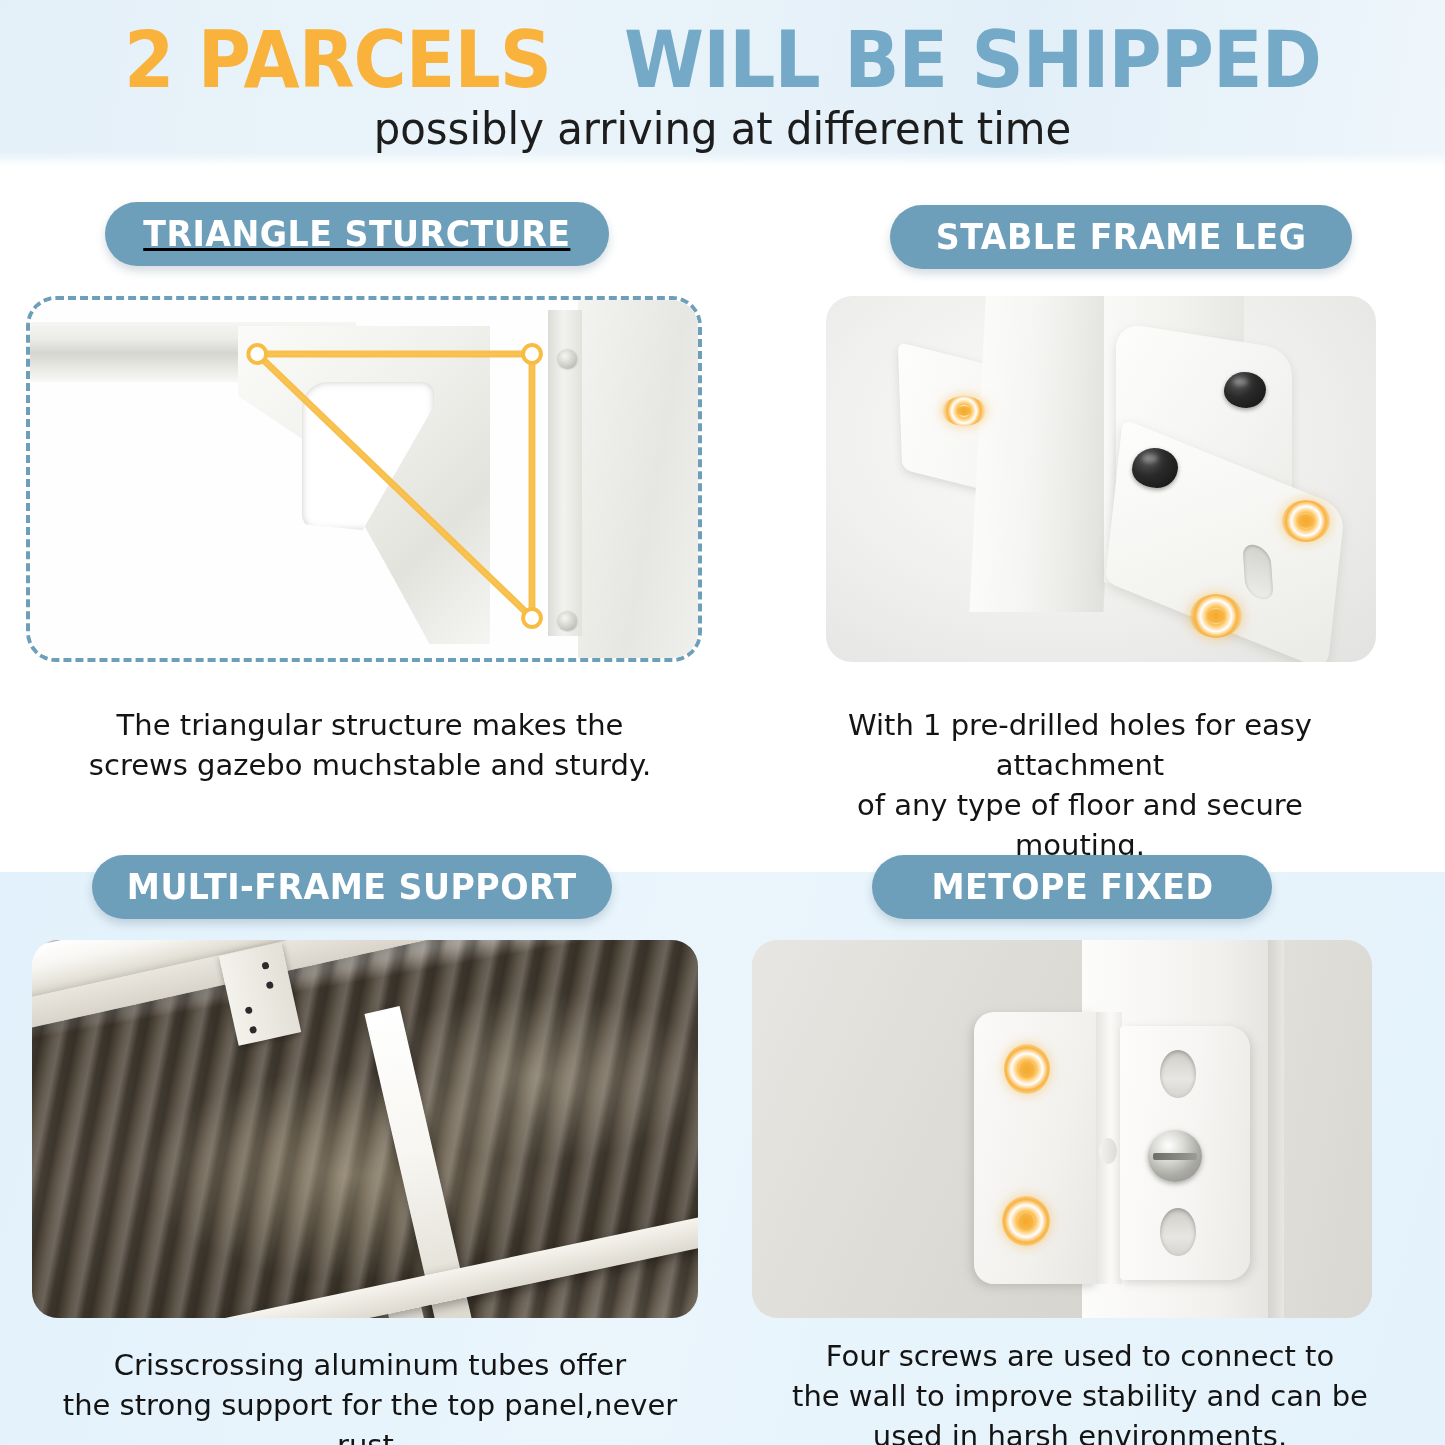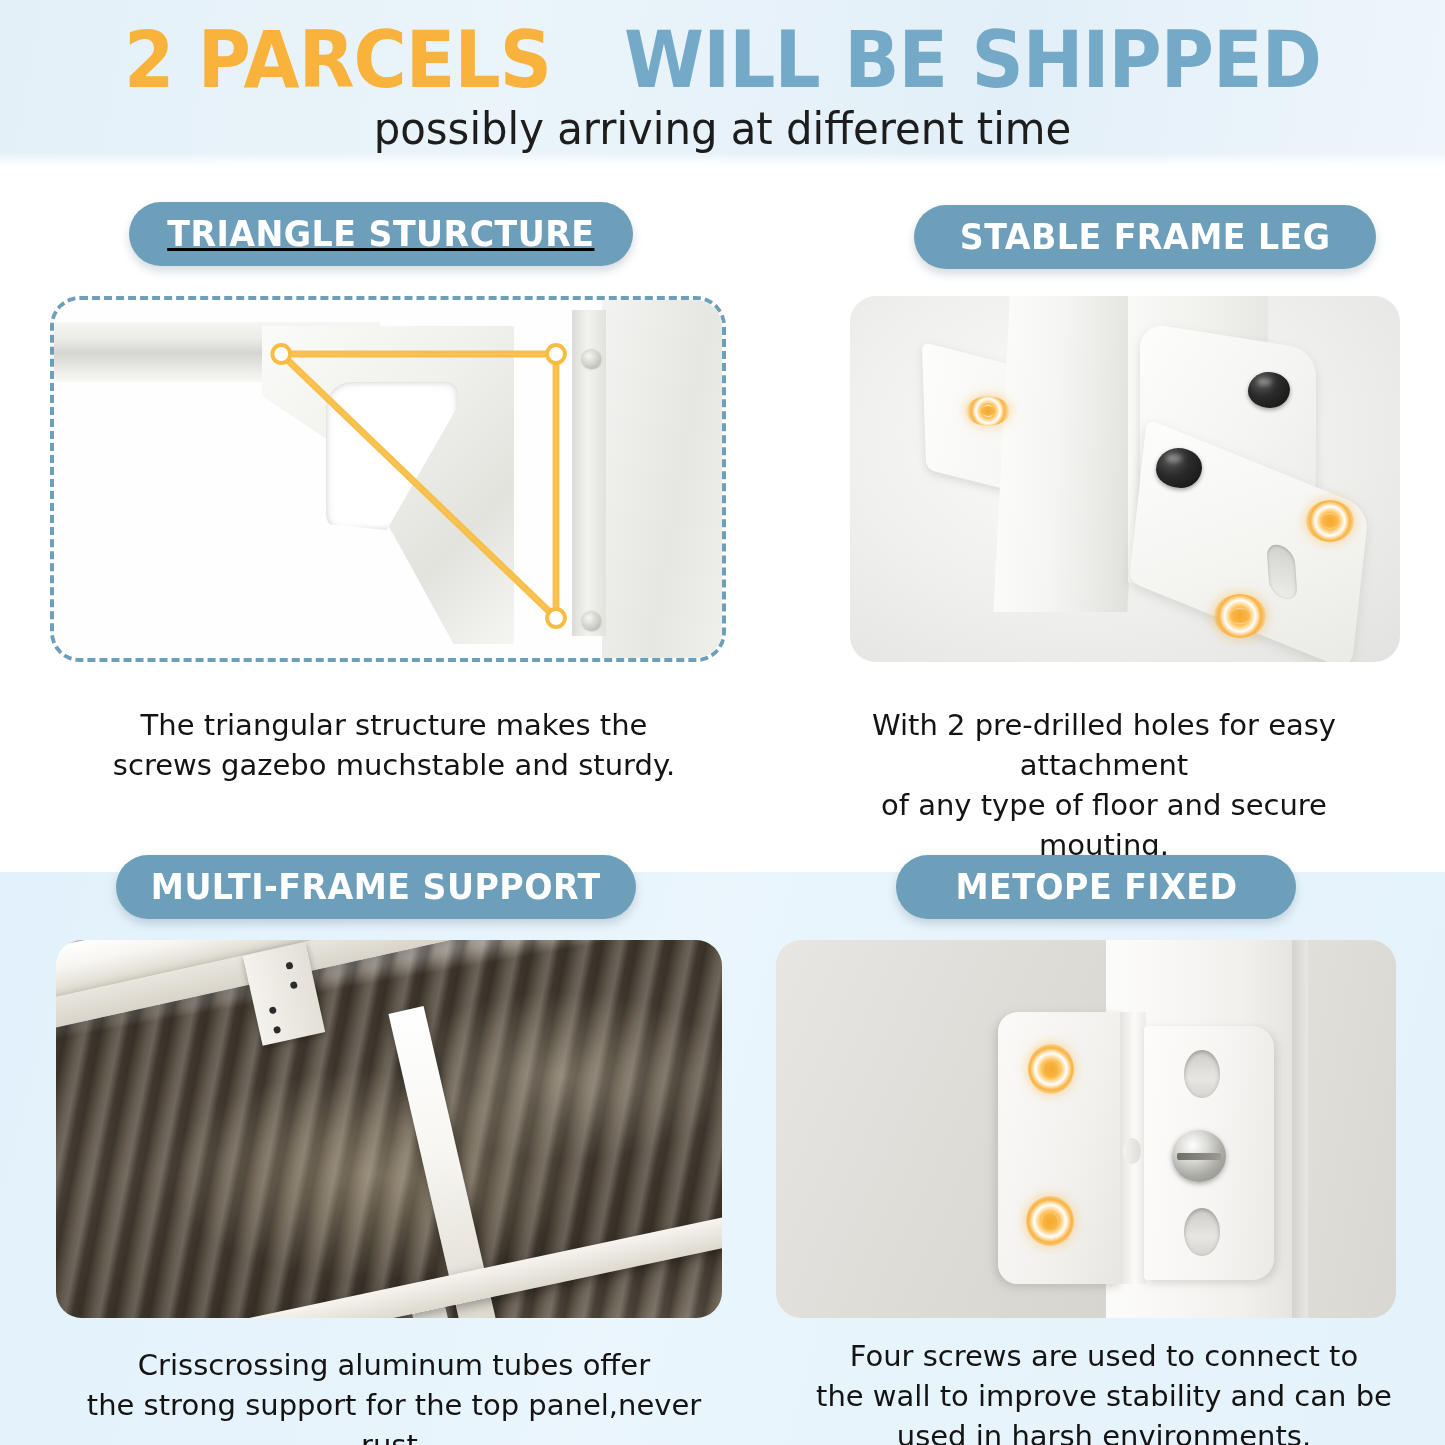--- a/index.html
+++ b/index.html
@@ -10,21 +10,20 @@
     overflow: hidden;
     font-family: "Liberation Sans", sans-serif;
     background: #ffffff;
   }
 
   #page {
     position: relative;
     width: 1445px;
     height: 1277px;
     background: #ffffff;
-    padding-left: 24px;
   }
 
   
   #header-band {
     position: absolute;
     left: 0; top: 0;
     width: 1445px;
     height: 166px;
     background: linear-gradient(100deg, #e4f0f8 0%, #eaf4fa 35%, #e3eff8 70%, #eef6fb 100%);
   }
@@ -487,21 +486,21 @@
         <div class="bolt" style="left:398px; top:76px;"></div>
         <div class="bolt" style="left:306px; top:152px; width:46px; height:40px;"></div>
 
         <div class="ring" style="left:116px; top:100px; width:44px; height:30px;"></div>
         <div class="ring" style="left:456px; top:204px; width:48px; height:42px;"></div>
         <div class="ring" style="left:364px; top:298px; width:52px; height:44px;"></div>
         <div class="ring" style="left:200px; top:60px; width:0px; height:0px; opacity:0;"></div>
       </div>
     </div>
 
-    <div class="caption" style="left:790px; top:705px; width:580px;">With 2 pre-drilled holes for easy attachment
+    <div class="caption" style="left:790px; top:705px; width:580px;">With 1 pre-drilled holes for easy attachment
 of any type of floor and secure mouting.</div>
   </div>
 
   <div class="quad">
 
     <div class="badge" style="left:92px; top:855px; width:520px;">
       <span>MULTI-FRAME SUPPORT</span>
     </div>
 
     <div class="photo" style="left:32px; top:940px; width:666px; height:378px;">

